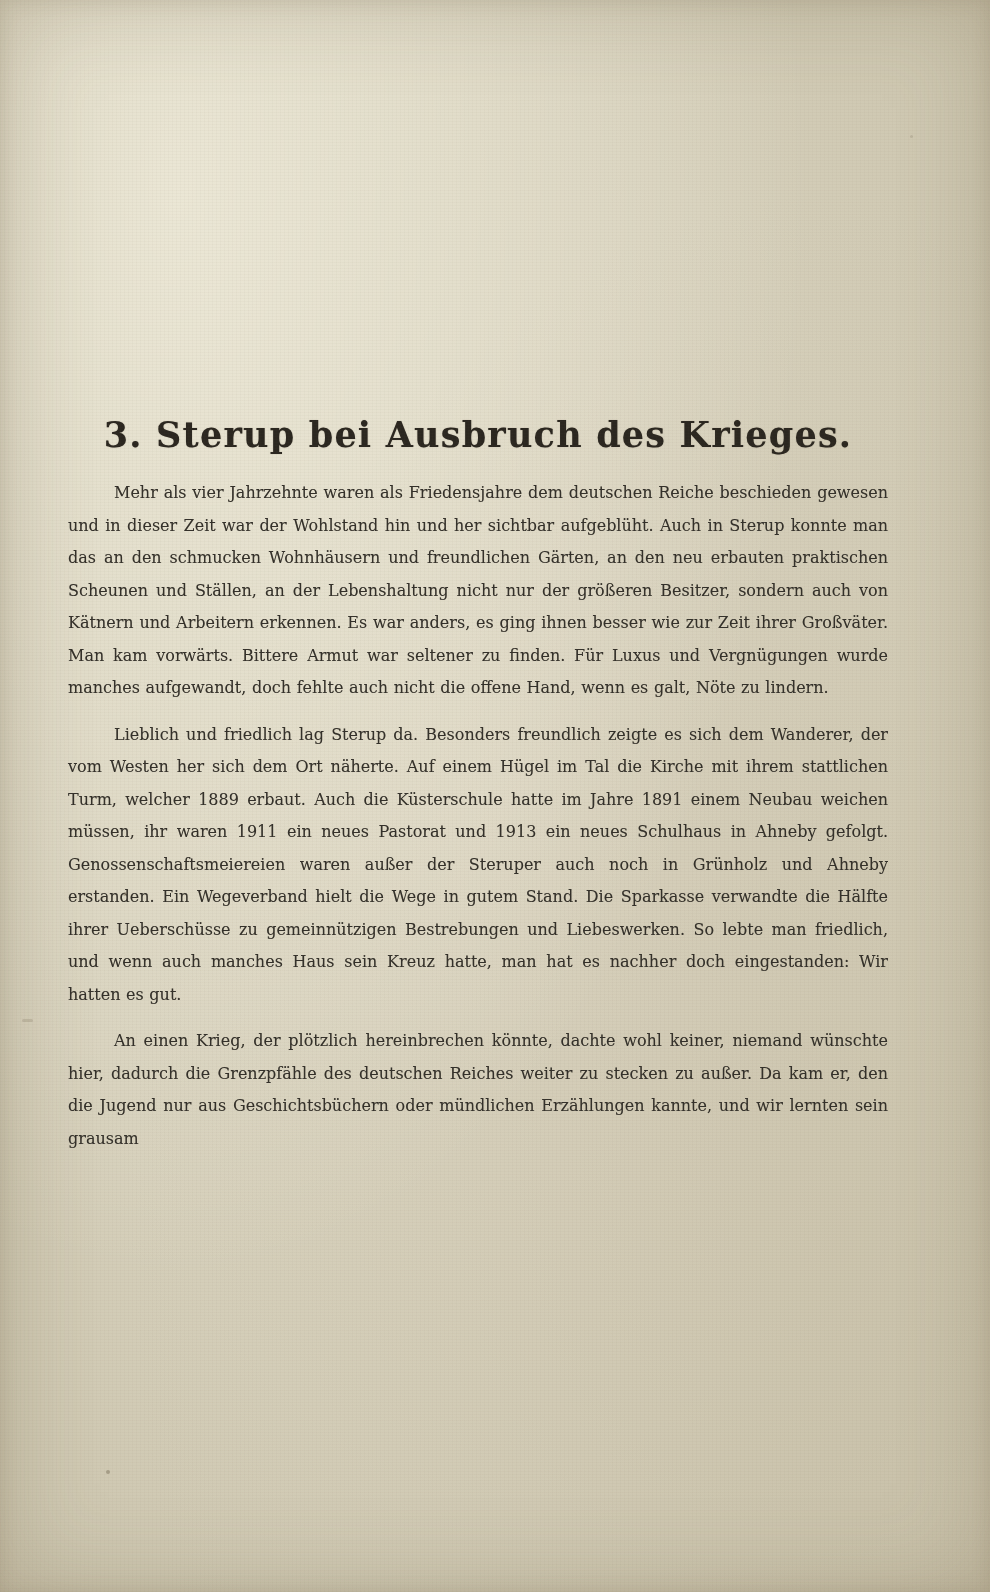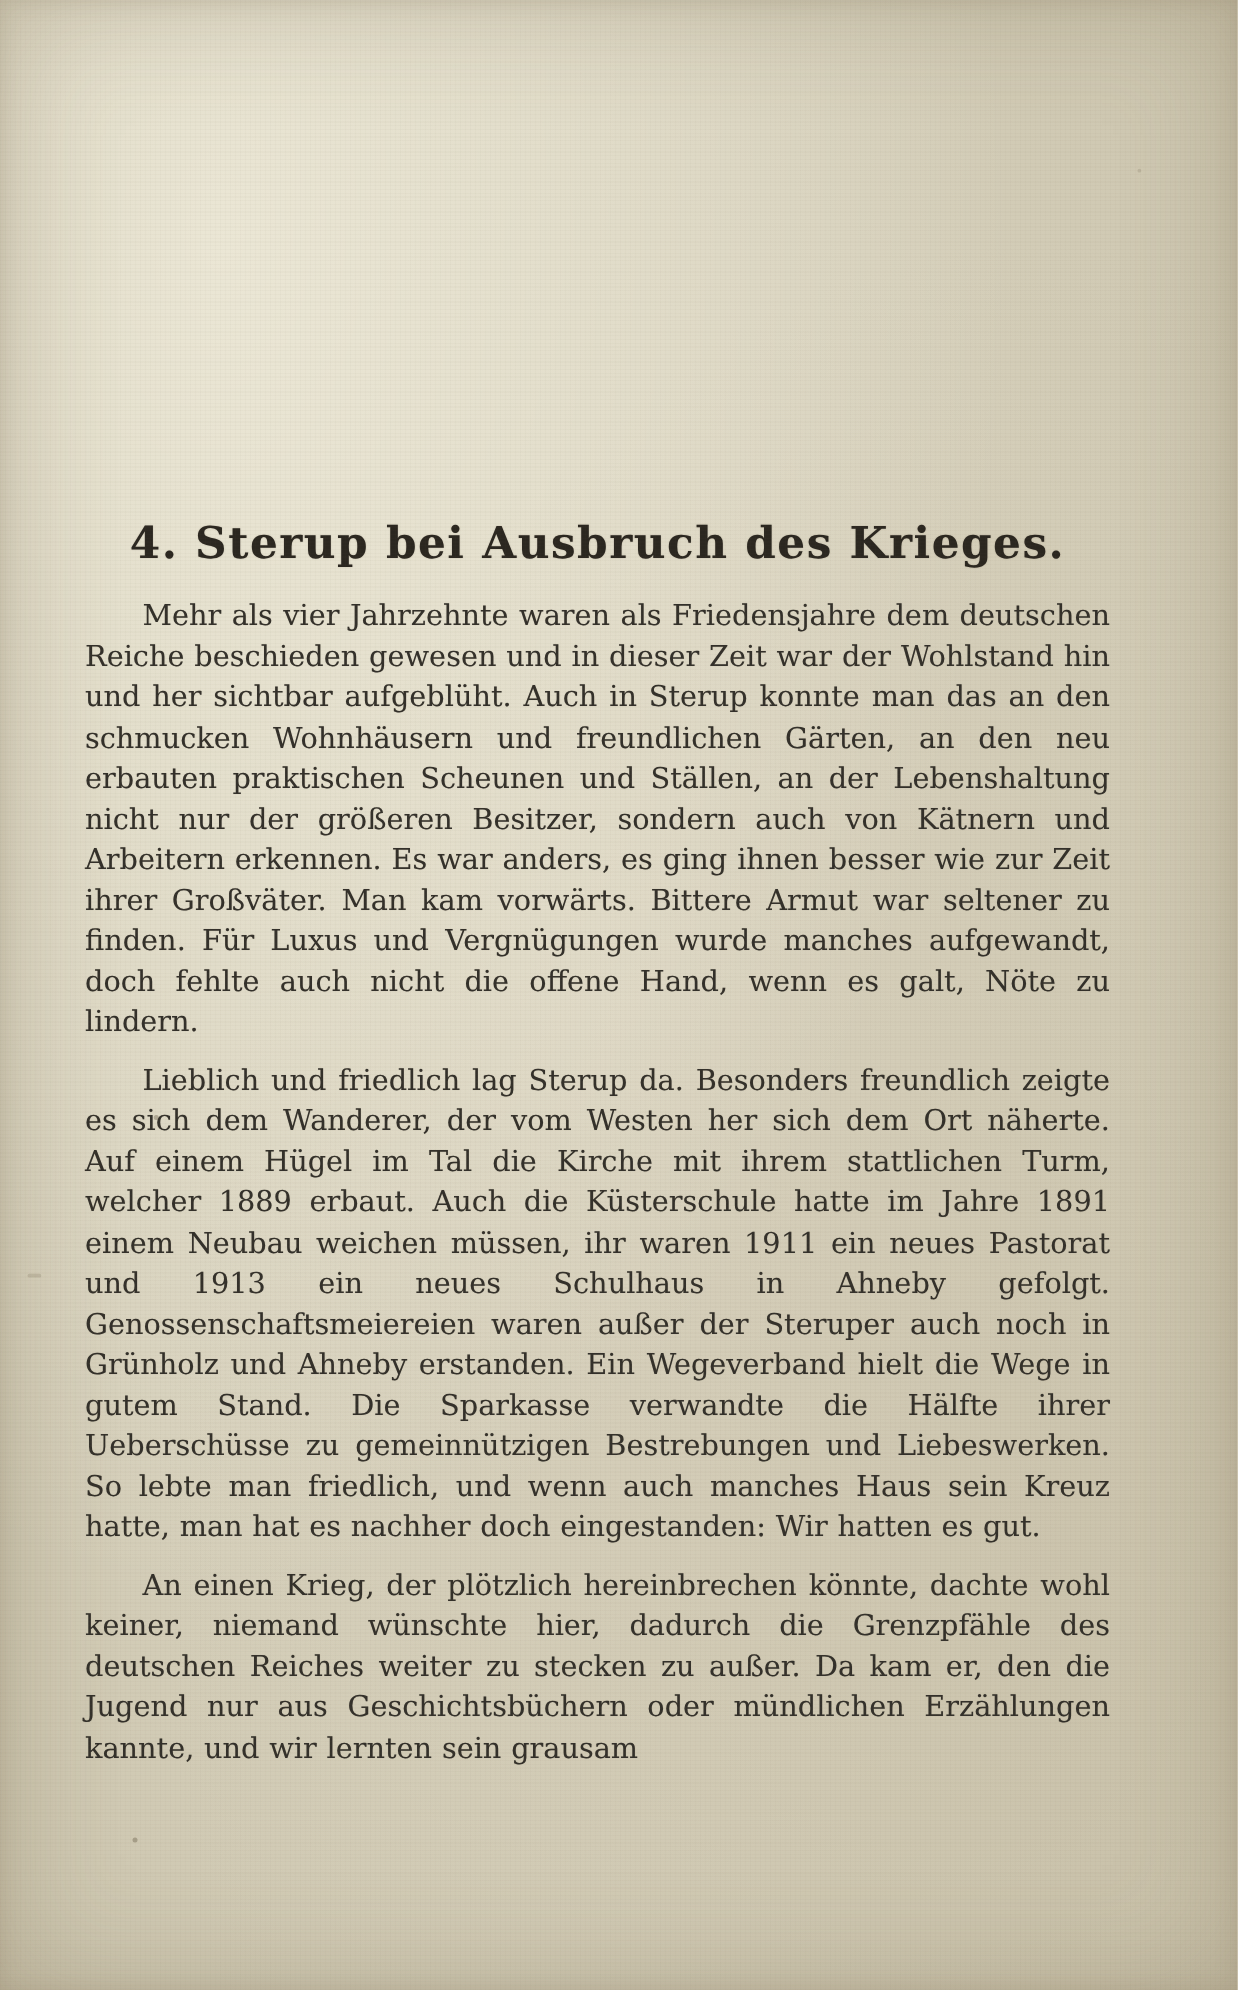--- a/index.html
+++ b/index.html
@@ -45,21 +45,21 @@
     font-size: 35px;
     font-weight: 700;
     letter-spacing: 1.2px;
     color: #2b2720;
     text-align: center;
     margin: 0 0 22px 0;
     text-shadow: 0 0 1px rgba(60,50,35,0.35);
   }
   p.body-par {
     font-family: "DejaVu Serif", serif;
-    font-size: 23px;
+    font-size: 16px;
     line-height: 32.5px;
     color: #33302a;
     text-align: justify;
     margin: 0 0 14px 0;
     text-indent: 46px;
     word-spacing: 0.5px;
     text-shadow: 0 0 0.6px rgba(60,50,35,0.25);
   }
   p.body-par:last-child {
     margin-bottom: 0;
@@ -82,21 +82,21 @@
   }
 </style>
 </head>
 <body>
 
 <div class="page">
 
   <div class="speck s4"></div>
 
   <div class="text-block">
-    <h1 class="chapter-heading">4. Sterup bei Ausbruch des Krieges.</h1>
+    <h1 class="chapter-heading">3. Sterup bei Ausbruch des Krieges.</h1>
 
     <p class="body-par">Mehr als vier Jahrzehnte waren als Friedensjahre dem deutschen Reiche beschieden gewesen und in dieser Zeit war der Wohlstand hin und her sichtbar aufgeblüht. Auch in Sterup konnte man das an den schmucken Wohnhäusern und freundlichen Gärten, an den neu erbauten praktischen Scheunen und Ställen, an der Lebenshaltung nicht nur der größeren Besitzer, sondern auch von Kätnern und Arbeitern erkennen. Es war anders, es ging ihnen besser wie zur Zeit ihrer Großväter. Man kam vorwärts. Bittere Armut war seltener zu finden. Für Luxus und Vergnügungen wurde manches aufgewandt, doch fehlte auch nicht die offene Hand, wenn es galt, Nöte zu lindern.</p>
 
     <p class="body-par">Lieblich und friedlich lag Sterup da. Besonders freundlich zeigte es sich dem Wanderer, der vom Westen her sich dem Ort näherte. Auf einem Hügel im Tal die Kirche mit ihrem stattlichen Turm, welcher 1889 erbaut. Auch die Küsterschule hatte im Jahre 1891 einem Neubau weichen müssen, ihr waren 1911 ein neues Pastorat und 1913 ein neues Schulhaus in Ahneby gefolgt. Genossenschaftsmeiereien waren außer der Steruper auch noch in Grünholz und Ahneby erstanden. Ein Wegeverband hielt die Wege in gutem Stand. Die Sparkasse verwandte die Hälfte ihrer Ueberschüsse zu gemeinnützigen Bestrebungen und Liebeswerken. So lebte man friedlich, und wenn auch manches Haus sein Kreuz hatte, man hat es nachher doch eingestanden: Wir hatten es gut.</p>
 
     <p class="body-par">An einen Krieg, der plötzlich hereinbrechen könnte, dachte wohl keiner, niemand wünschte hier, dadurch die Grenzpfähle des deutschen Reiches weiter zu stecken zu außer. Da kam er, den die Jugend nur aus Geschichtsbüchern oder mündlichen Erzählungen kannte, und wir lernten sein grausam</p>
   </div>
 
   <div class="speck s1"></div>
   <div class="speck s2"></div>

